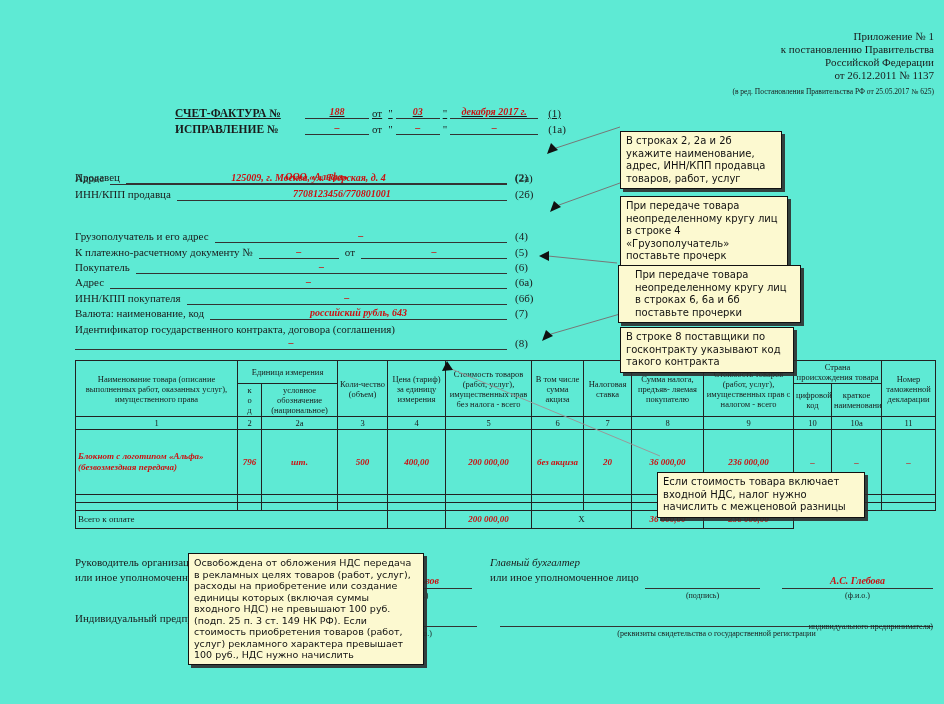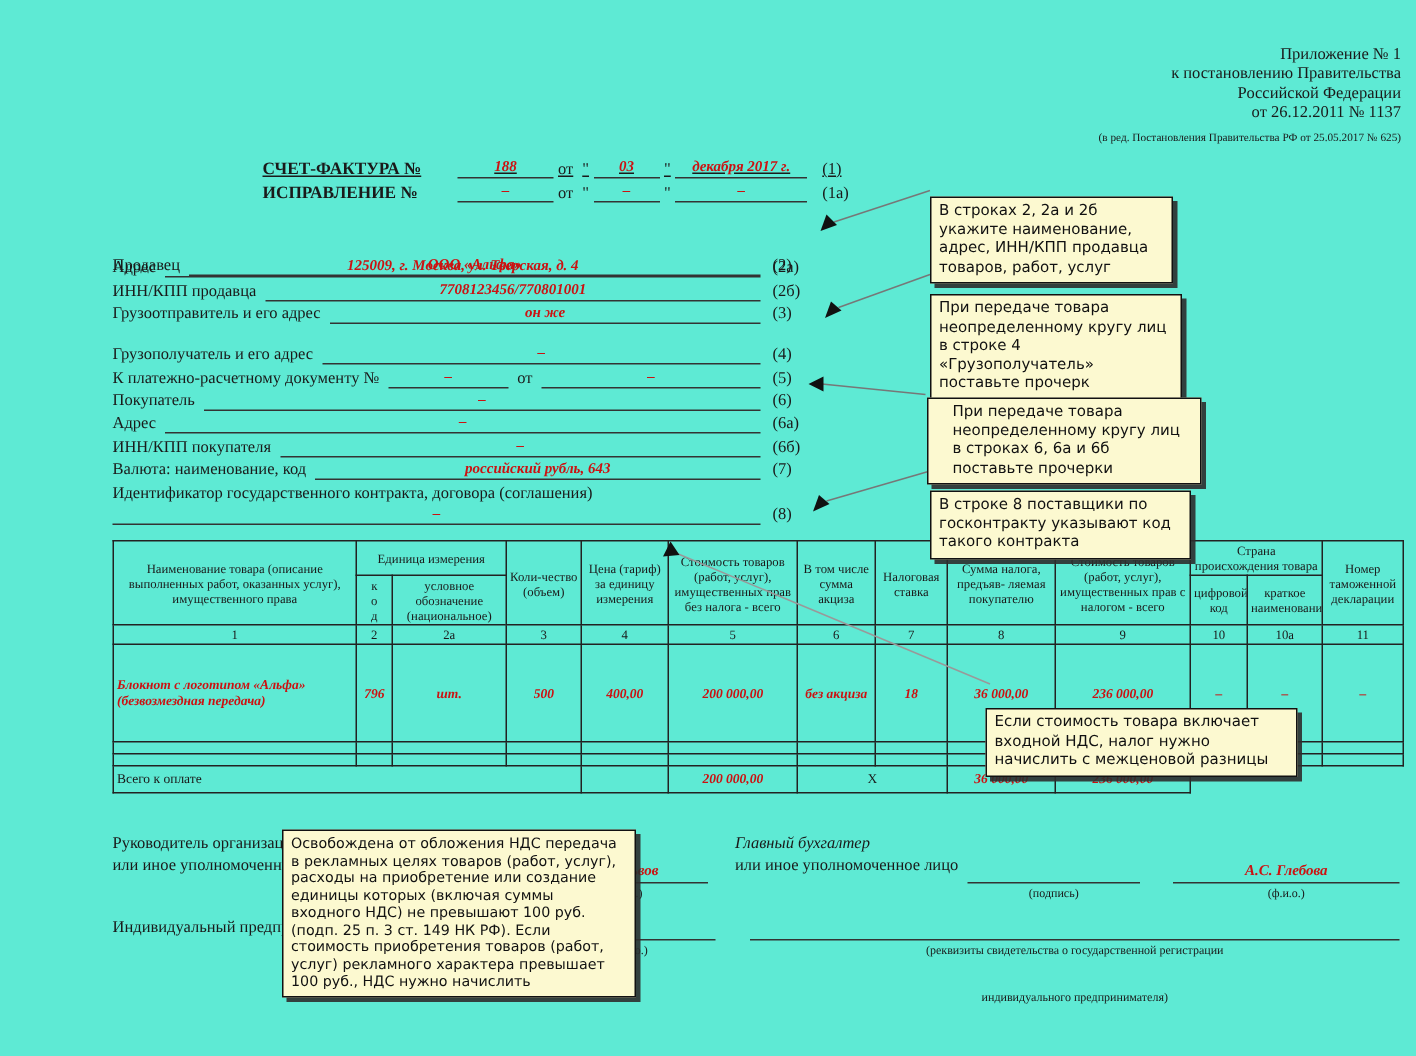--- a/index.html
+++ b/index.html
@@ -86,25 +86,20 @@
   </div>
   <div class="fline" style="top:171px;">
     <span class="flabel">Адрес</span>
     <span class="fslot"><span class="rv">125009, г. Москва, ул. Тверская, д. 4</span></span>
     <span class="fref">(2а)</span>
   </div>
   <div class="fline" style="top:187px;">
     <span class="flabel">ИНН/КПП продавца</span>
     <span class="fslot"><span class="rv">7708123456/770801001</span></span>
     <span class="fref">(2б)</span>
-  </div>
-  <div class="fline" style="top:202px;">
-    <span class="flabel">Грузоотправитель и его адрес</span>
-    <span class="fslot"><span class="rv">он же</span></span>
-    <span class="fref">(3)</span>
   </div>
   <div class="fline" style="top:229px;">
     <span class="flabel">Грузополучатель и его адрес</span>
     <span class="fslot"><span class="rv">–</span></span>
     <span class="fref">(4)</span>
   </div>
   <div class="fline" style="top:245px;">
     <span class="flabel">К платежно-расчетному документу №</span>
     <span class="fslot narrow"><span class="rv">–</span></span>
     <span class="flabel" style="padding-left:6px;">от</span>
@@ -193,21 +188,21 @@
       <td>11</td>
     </tr>
     <tr class="data">
       <td class="nameCell redv">Блокнот с логотипом «Альфа» (безвозмездная передача)</td>
       <td class="redv">796</td>
       <td class="redv">шт.</td>
       <td class="redv">500</td>
       <td class="redv">400,00</td>
       <td class="redv">200 000,00</td>
       <td class="redv">без акциза</td>
-      <td class="redv">18</td>
+      <td class="redv">20</td>
       <td class="redv">36 000,00</td>
       <td class="redv">236 000,00</td>
       <td class="redv">–</td>
       <td class="redv">–</td>
       <td class="redv">–</td>
     </tr>
     <tr class="empty">
       <td></td>
           <td></td>
           <td></td>
@@ -265,21 +260,21 @@
   <div class="sname rv" style="left:782px;top:575px;width:151px;">А.С. Глебова</div>
   <div class="scap" style="left:782px;top:591px;width:151px;">(ф.и.о.)</div>
 
   <div class="stext" style="left:75px;top:612px;">Индивидуальный предприниматель</div>
   <div class="sline" style="left:248px;top:612px;width:102px;"></div>
   <div class="scap" style="left:248px;top:629px;width:102px;">(подпись)</div>
   <div class="sline" style="left:362px;top:612px;width:115px;"></div>
   <div class="scap" style="left:362px;top:629px;width:115px;">(ф.и.о.)</div>
   <div class="sline" style="left:500px;top:612px;width:433px;"></div>
   <div class="scap" style="left:500px;top:629px;width:433px;">(реквизиты свидетельства о государственной регистрации</div>
-  <div class="scap" style="left:500px;top:660px;width:433px;">индивидуального предпринимателя)</div>
+  <div class="scap" style="left:500px;top:622px;width:433px;text-align:right;">индивидуального предпринимателя)</div>
 
   <svg class="arrows" width="944" height="704">
     <line x1="556" y1="148" x2="620" y2="127" stroke="#777" stroke-width="1"></line>
     <polygon points="547,154 551,143 558,150" fill="#111"></polygon>
     <line x1="559" y1="205" x2="620" y2="183" stroke="#777" stroke-width="1"></line>
     <polygon points="550,212 554,201 561,207" fill="#111"></polygon>
     <line x1="548" y1="256" x2="617" y2="263" stroke="#777" stroke-width="1"></line>
     <polygon points="539,256 549,251 549,261" fill="#111"></polygon>
     <line x1="551" y1="334" x2="620" y2="314" stroke="#777" stroke-width="1"></line>
     <polygon points="542,341 546,330 553,336" fill="#111"></polygon>

